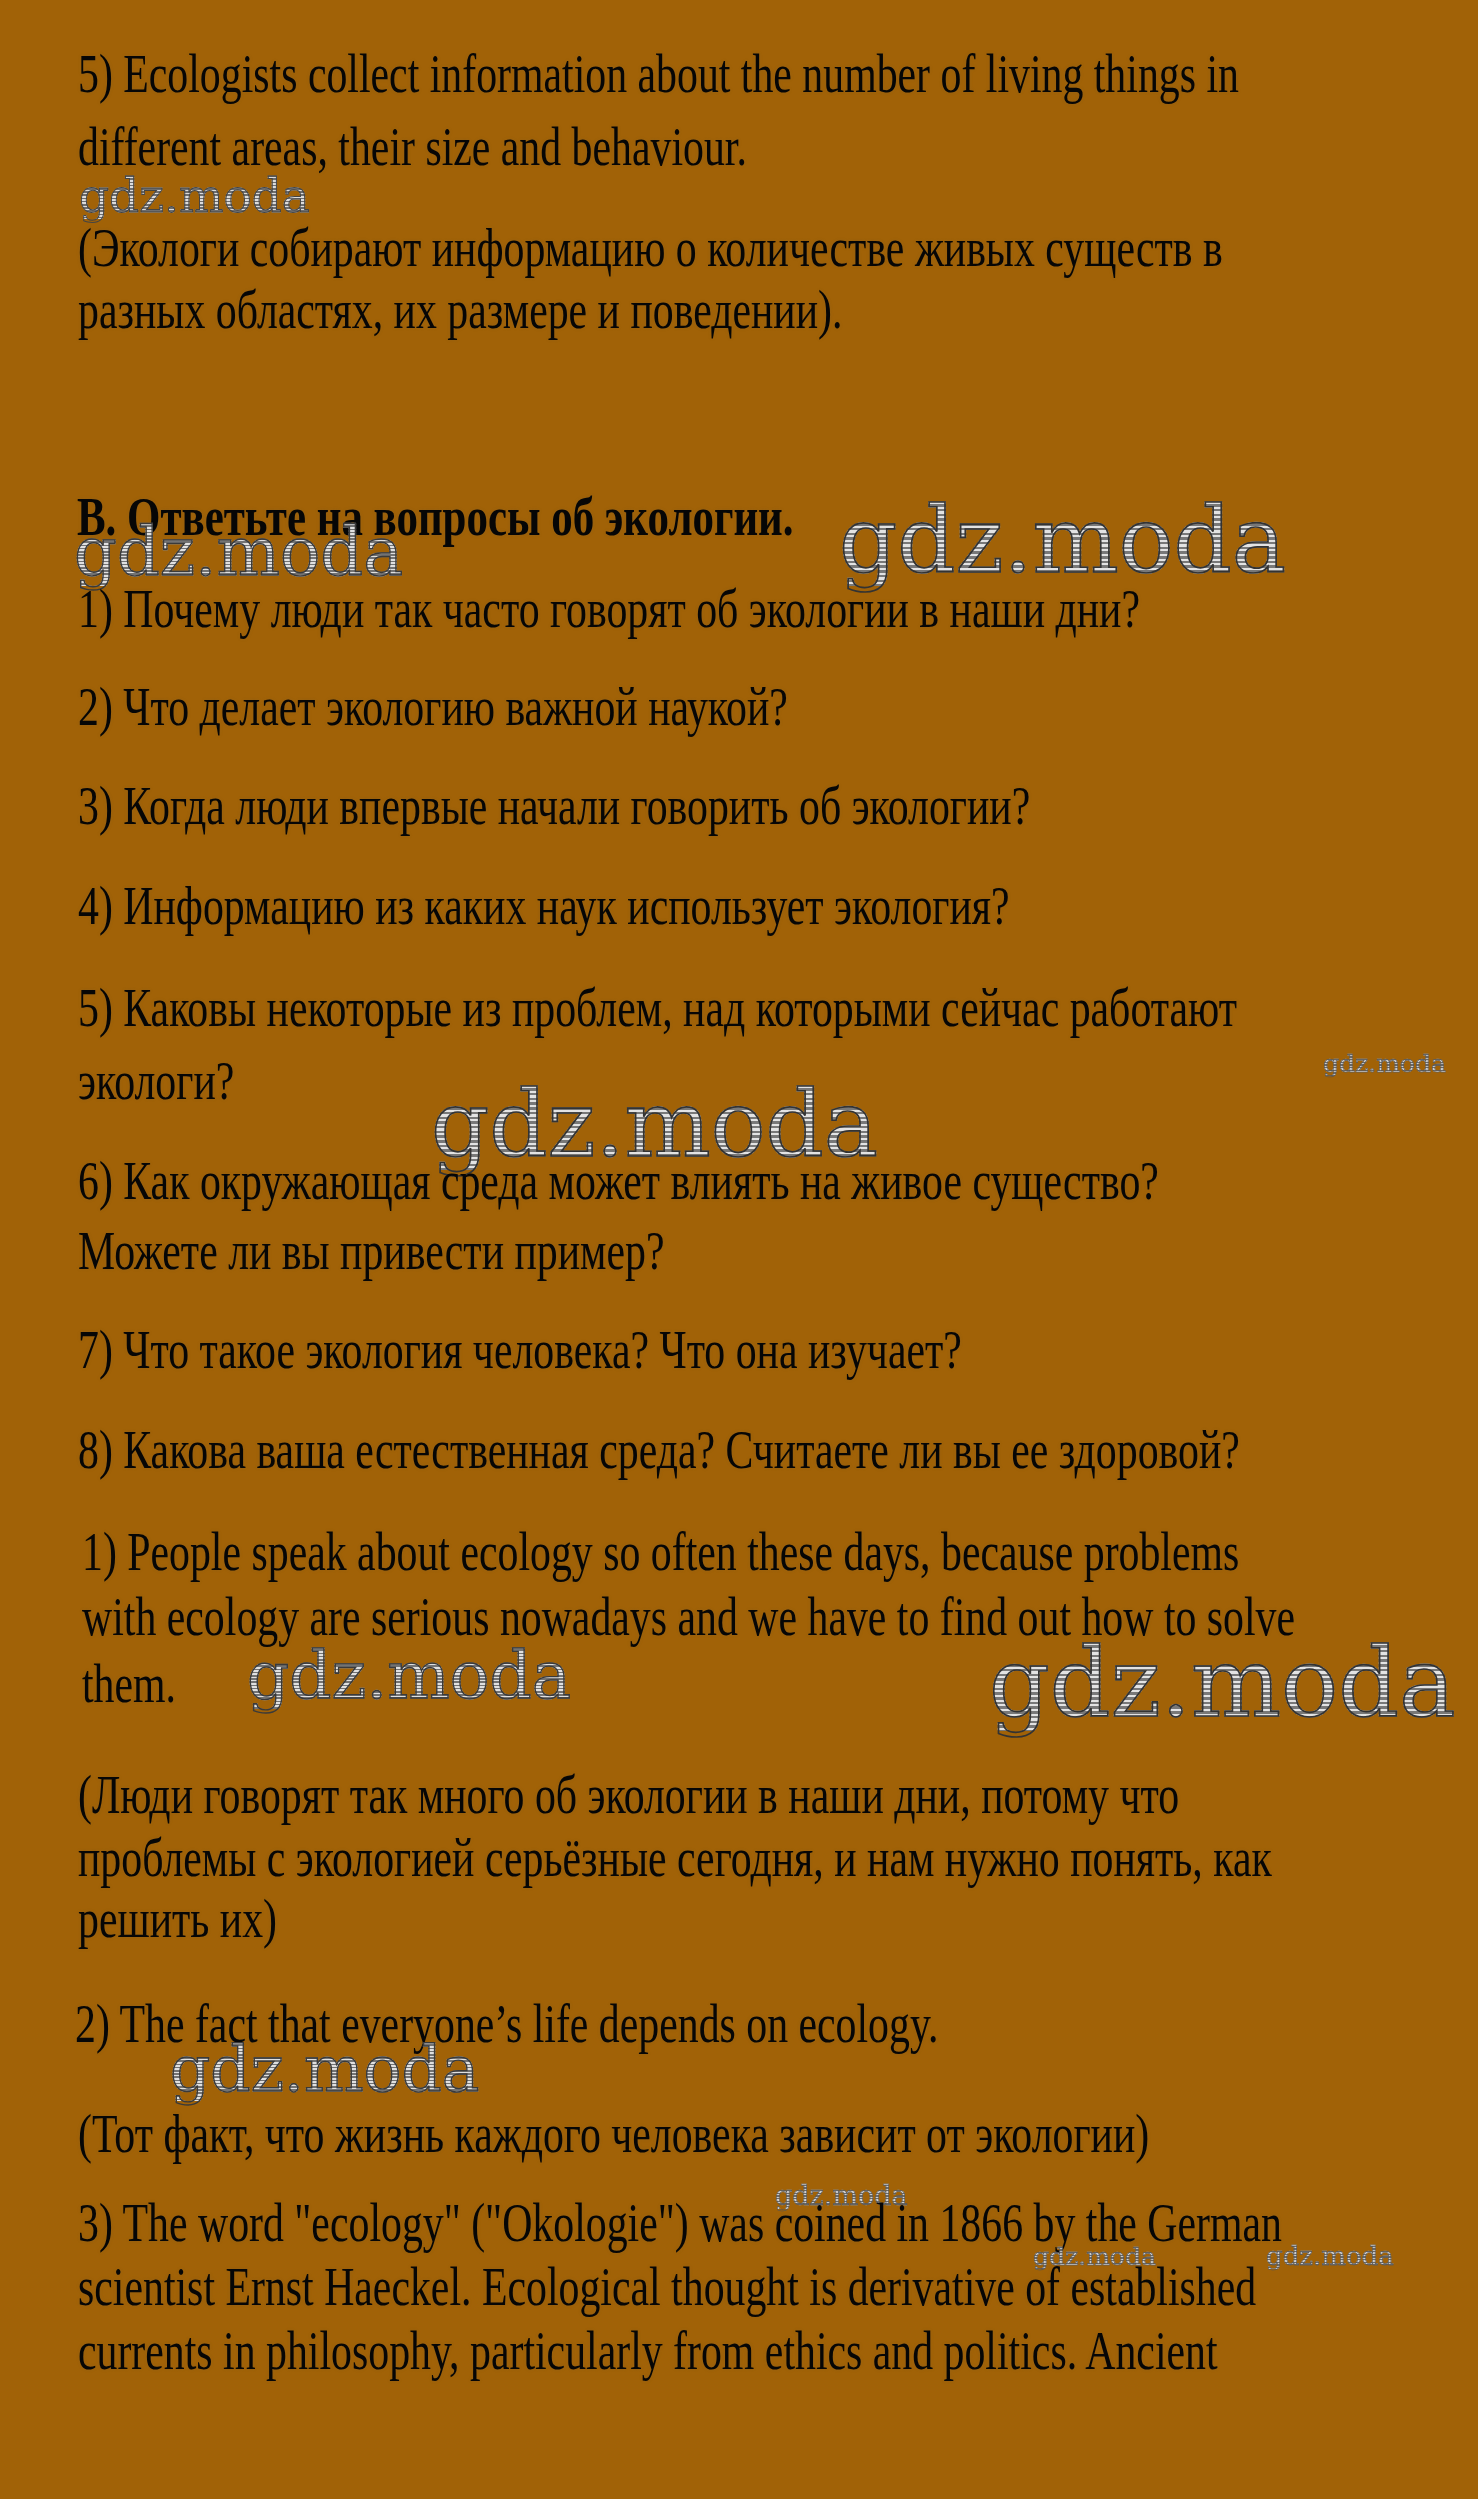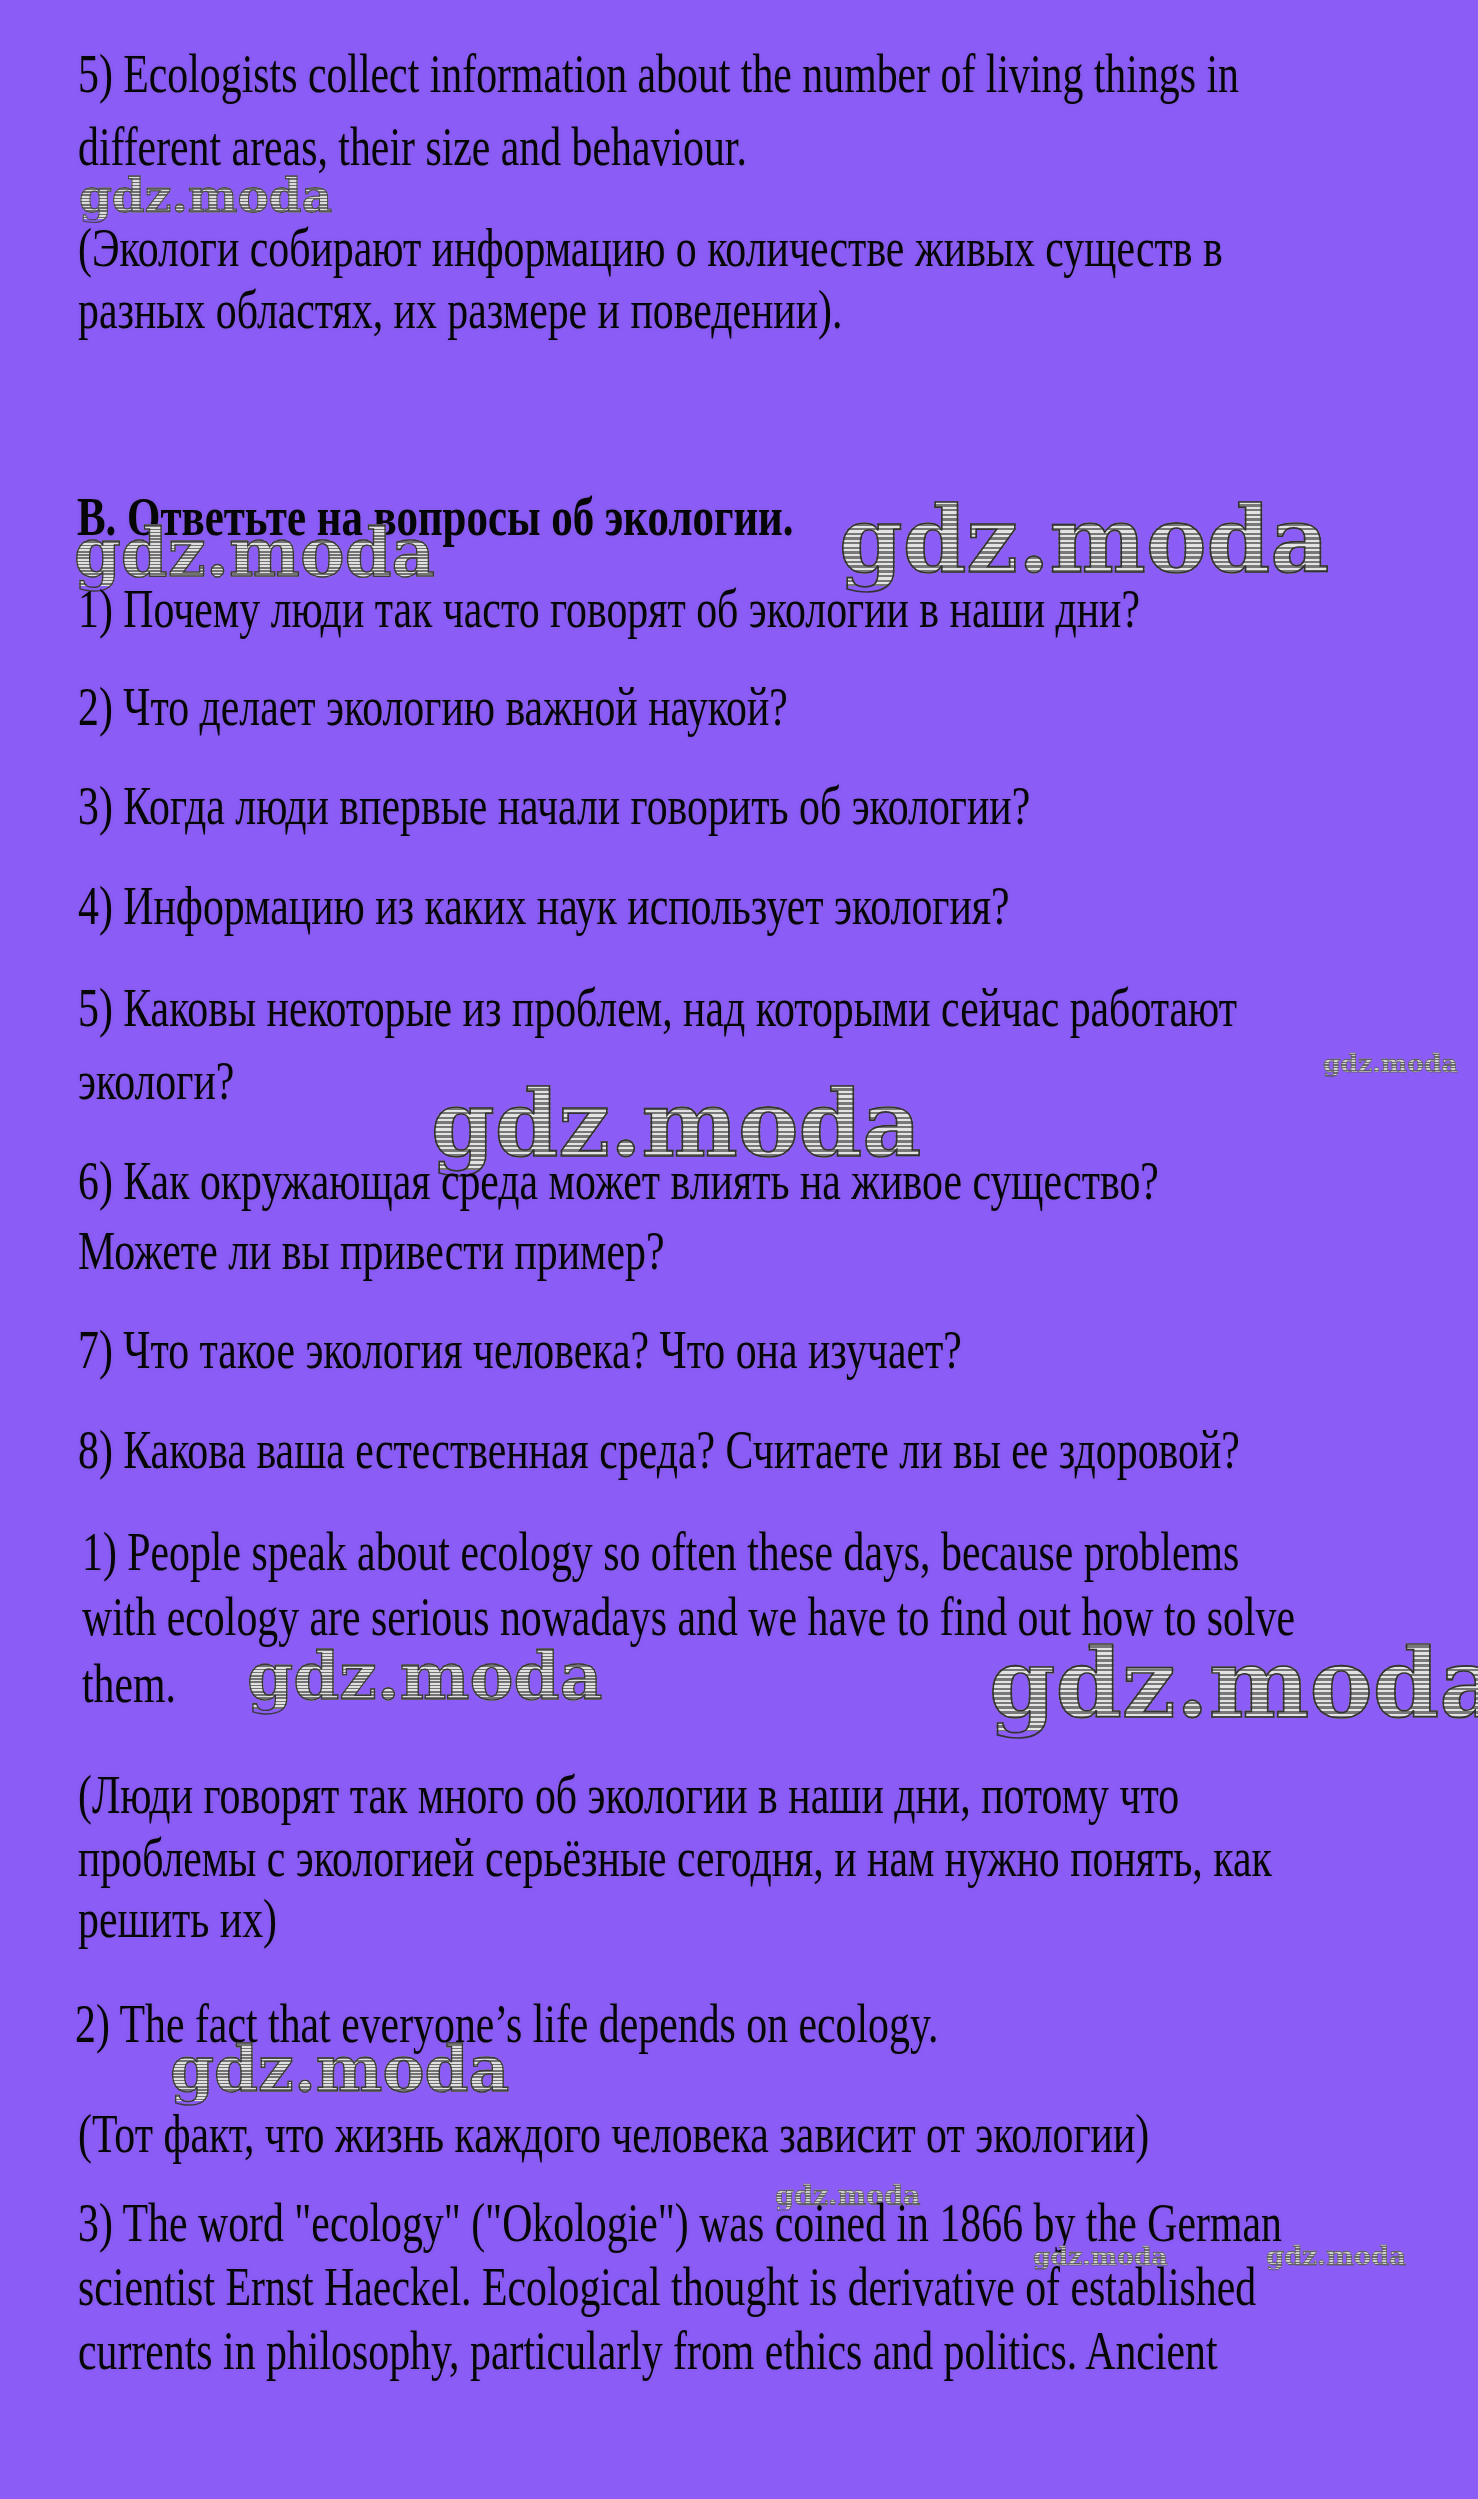--- a/index.html
+++ b/index.html
@@ -1,20 +1,20 @@
 <!DOCTYPE html>
 <html style="font-size:12.7px"><head>
 <meta charset="utf-8">
 <style>
   html, body { margin: 0; padding: 0; background: #ffffff; }
   .page {
     position: relative;
     width: 1478px;
     height: 2500px;
-    background: #8b5cf6;
+    background: #a16207;
     overflow: hidden;
     font-family: "Liberation Serif", serif;
     color: #060606;
   }
   
   .line {
     position: absolute;
     white-space: nowrap;
     font-size: 55px;
     line-height: 1;
@@ -24,21 +24,21 @@
   }
   .line.bold {
     font-weight: bold;
     transform: scaleX(0.78);
   }
   
   .wm {
     position: absolute;
     white-space: nowrap;
     font-family: "DejaVu Serif", serif;
-    font-weight: bold;
+    font-weight: normal;
     line-height: 1;
     color: transparent;
     -webkit-background-clip: text;
     background-clip: text;
   }
   .wm-lg {
     background-image: repeating-linear-gradient(to bottom, #787878 0px, #787878 2.4px, #e3e3e3 2.4px, #e3e3e3 4.7px);
     -webkit-text-stroke: 1.7px #333333;
   }
   .wm-md {

